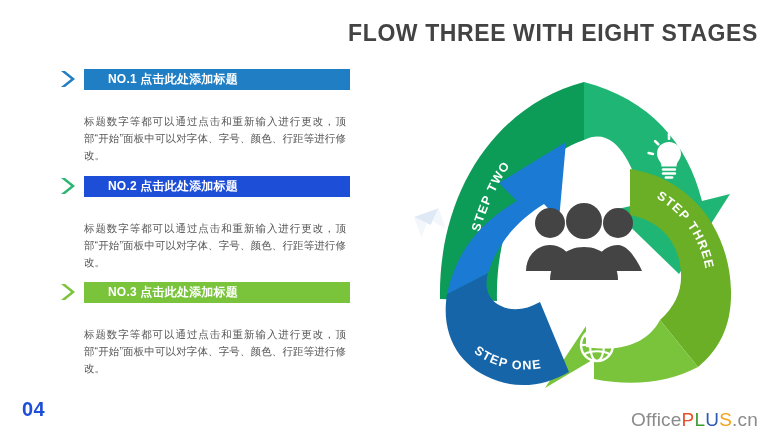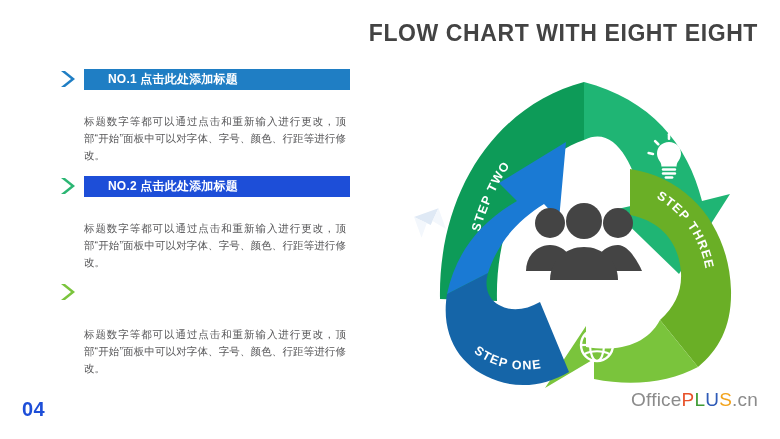--- a/index.html
+++ b/index.html
@@ -94,36 +94,36 @@
     left: 22px;
     bottom: 18px;
     font-size: 20px;
     font-weight: bold;
     color: #1d4ed8;
     letter-spacing: 0.5px;
   }
   #brand {
     position: absolute;
     right: 22px;
-    bottom: 28px;
+    bottom: 8px;
     font-size: 19px;
     letter-spacing: 0.2px;
     white-space: nowrap;
   }
   #brand span { font-weight: normal; }
   .brand-gray { color: #8b8b8b; }
   .brand-p { color: #e8522a; font-weight: bold; }
   .brand-l { color: #3f9c35; font-weight: bold; }
   .brand-u { color: #2f5bb7; font-weight: bold; }
   .brand-s { color: #f2a31b; font-weight: bold; }
 </style>
 </head>
 <body>
 
-<div id="slide-title">FLOW CHART WITH EIGHT EIGHT</div>
+<div id="slide-title">FLOW THREE WITH EIGHT STAGES</div>
 
 <div class="text-block" id="block-1">
   <div class="block-head">
     <svg class="chevron" viewBox="0 0 18 20">
       <path d="M1,2 L11,10 L1,18 L5,18 L15,10 L5,2 Z" fill="#1f7ec4"></path>
     </svg>
     <div class="head-bar" style="background:#1f7ec4">
       <span class="head-label">NO.1 点击此处添加标题</span>
     </div>
   </div>
@@ -140,20 +140,23 @@
     </div>
   </div>
   <div class="block-body">标题数字等都可以通过点击和重新输入进行更改，顶部“开始”面板中可以对字体、字号、颜色、行距等进行修改。</div>
 </div>
 
 <div class="text-block" id="block-3">
   <div class="block-head">
     <svg class="chevron" viewBox="0 0 18 20">
       <path d="M1,2 L11,10 L1,18 L5,18 L15,10 L5,2 Z" fill="#7ac43c"></path>
     </svg>
+    <div class="head-bar" style="background:#7ac43c">
+      <span class="head-label">NO.3 点击此处添加标题</span>
+    </div>
   </div>
   <div class="block-body">标题数字等都可以通过点击和重新输入进行更改，顶部“开始”面板中可以对字体、字号、颜色、行距等进行修改。</div>
 </div>
 
 <div id="flow-diagram">
 <svg viewBox="0 0 372 330" width="372" height="330">
 
   <g>
 
     <path d="M42,241

